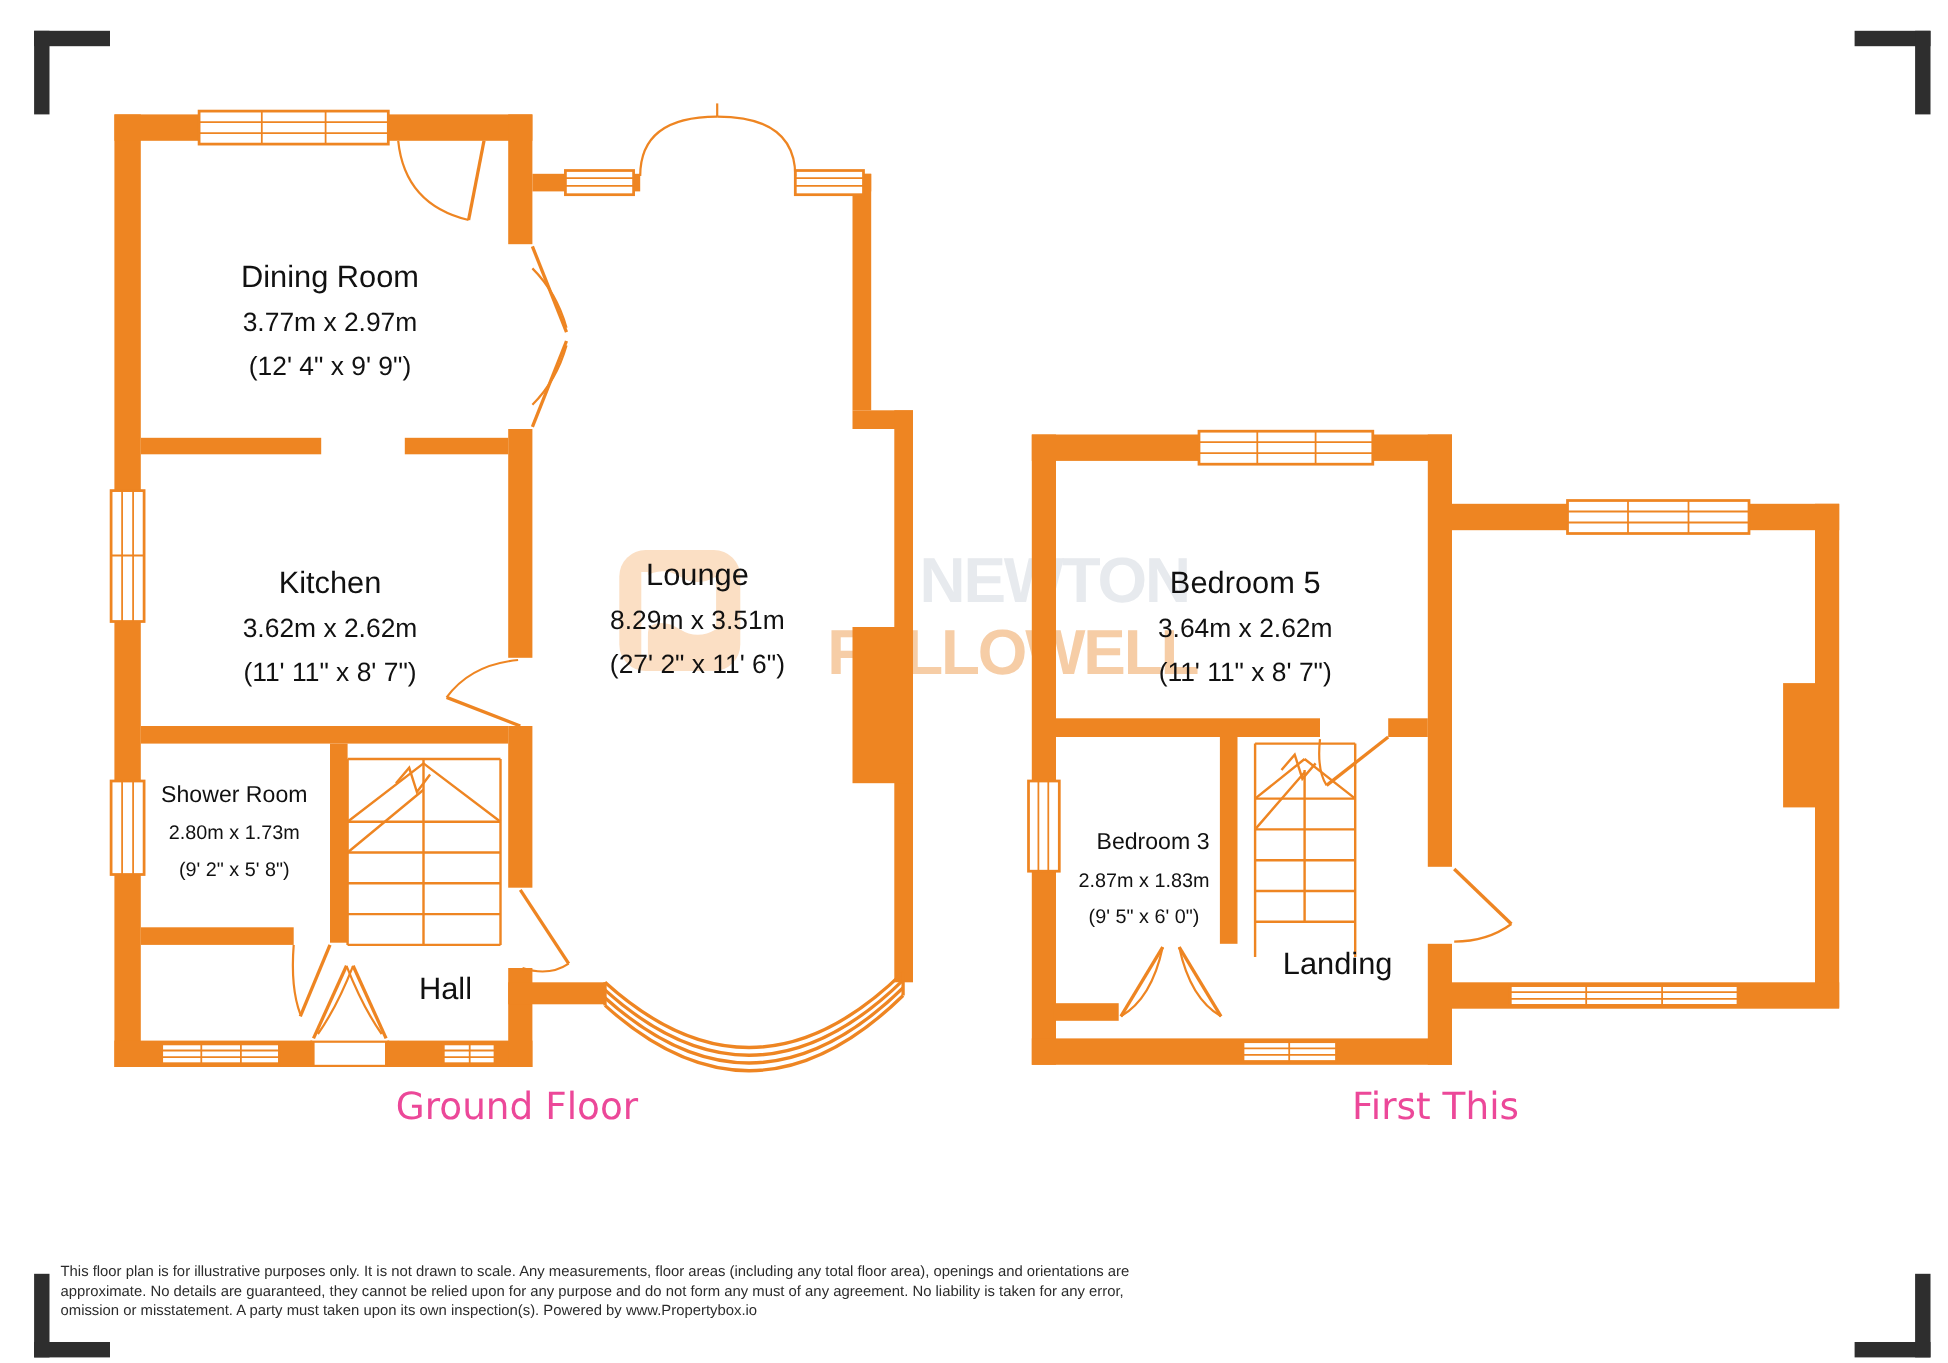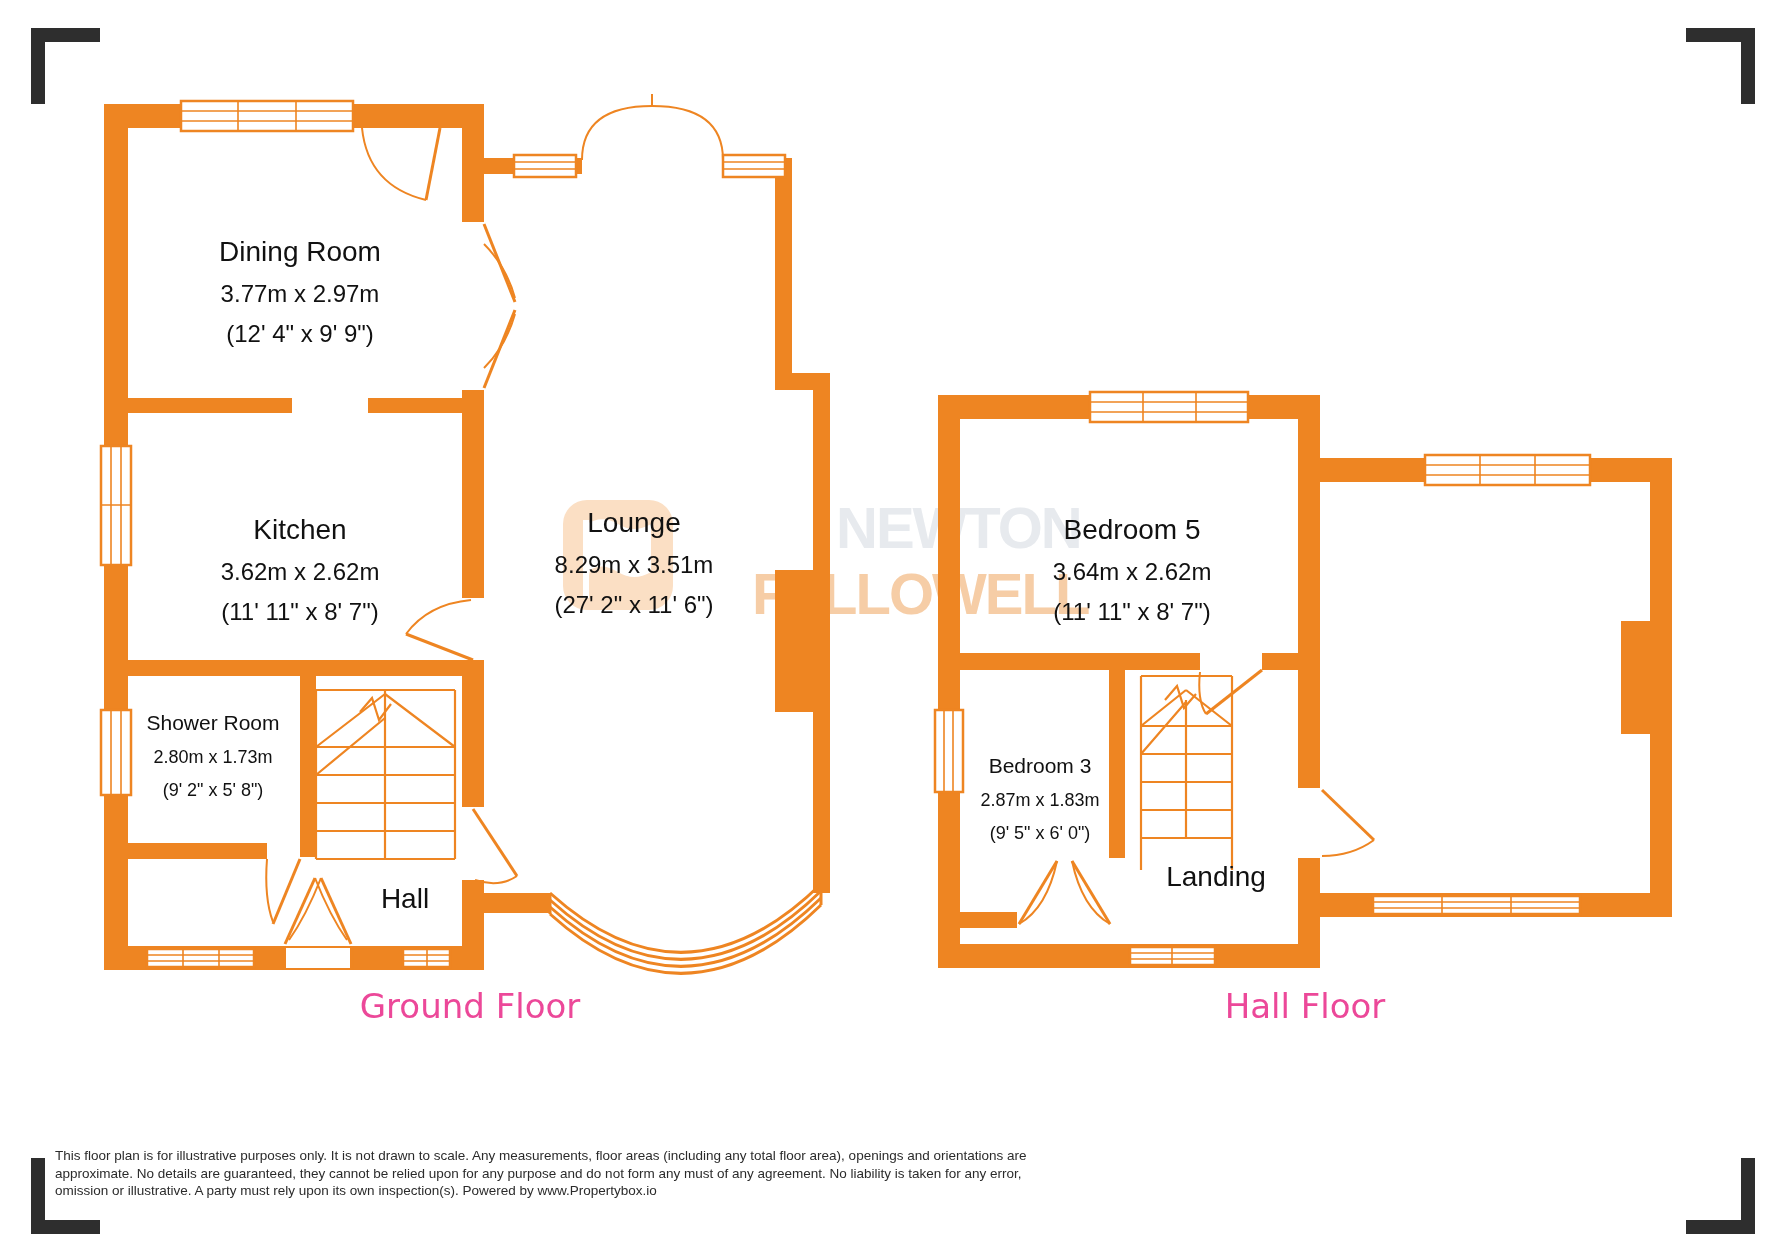--- a/index.html
+++ b/index.html
@@ -29,21 +29,21 @@
   .door{stroke:var(--wall);stroke-width:3;fill:none;}
   .arc{stroke:var(--wall);stroke-width:2;fill:none;}
   .stair{stroke:var(--wall);stroke-width:2.2;fill:none;}
   .bay{stroke:var(--wall);stroke-width:3;fill:none;}
   .erase{fill:#ffffff;}
   
   .room-label{position:absolute;transform:translate(-50%,-50%);text-align:center;z-index:3;
               color:var(--label-ink);white-space:nowrap;line-height:1.16;}
   .room-label .rname{font-size:28px;}
   .room-label .rdim{font-size:24px;margin-top:12px;}
-  .room-label.small .rname{font-size:21px;}
+  .room-label.small .rname{font-size:21px;text-align:right;}
   .room-label.small .rdim{font-size:18px;}
   .floor-caption{position:absolute;transform:translateX(-50%);z-index:3;color:#ec4899;
                  font-family:"DejaVu Sans",sans-serif;font-size:34px;white-space:nowrap;}
   .disclaimer{position:absolute;left:55px;top:1134px;z-index:3;color:#2b2b2b;
               font-size:13.5px;line-height:17.5px;font-family:"Liberation Sans",sans-serif;margin-top:13px;}
 </style>
 </head>
 <body>
 
 <div id="canvas">
@@ -232,21 +232,21 @@
   <div class="room-label small" style="left:1040px;top:799px">
     <div class="rname">Bedroom 3</div>
     <div class="rdim">2.87m x 1.83m</div>
     <div class="rdim">(9' 5" x 6' 0")</div>
   </div>
   <div class="room-label" style="left:1216px;top:877px">
     <div class="rname">Landing</div>
   </div>
 
   <div class="floor-caption" style="left:470px;top:986px">Ground Floor</div>
-  <div class="floor-caption" style="left:1305px;top:986px">Hall Floor</div>
+  <div class="floor-caption" style="left:1305px;top:986px">First This</div>
 
   <div class="disclaimer">
     <div>This floor plan is for illustrative purposes only. It is not drawn to scale. Any measurements, floor areas (including any total floor area), openings and orientations are</div>
     <div>approximate. No details are guaranteed, they cannot be relied upon for any purpose and do not form any must of any agreement. No liability is taken for any error,</div>
-    <div>omission or illustrative. A party must rely upon its own inspection(s). Powered by www.Propertybox.io</div>
+    <div>omission or misstatement. A party must taken upon its own inspection(s). Powered by www.Propertybox.io</div>
   </div>
 
 </div>
 
 </body></html>

